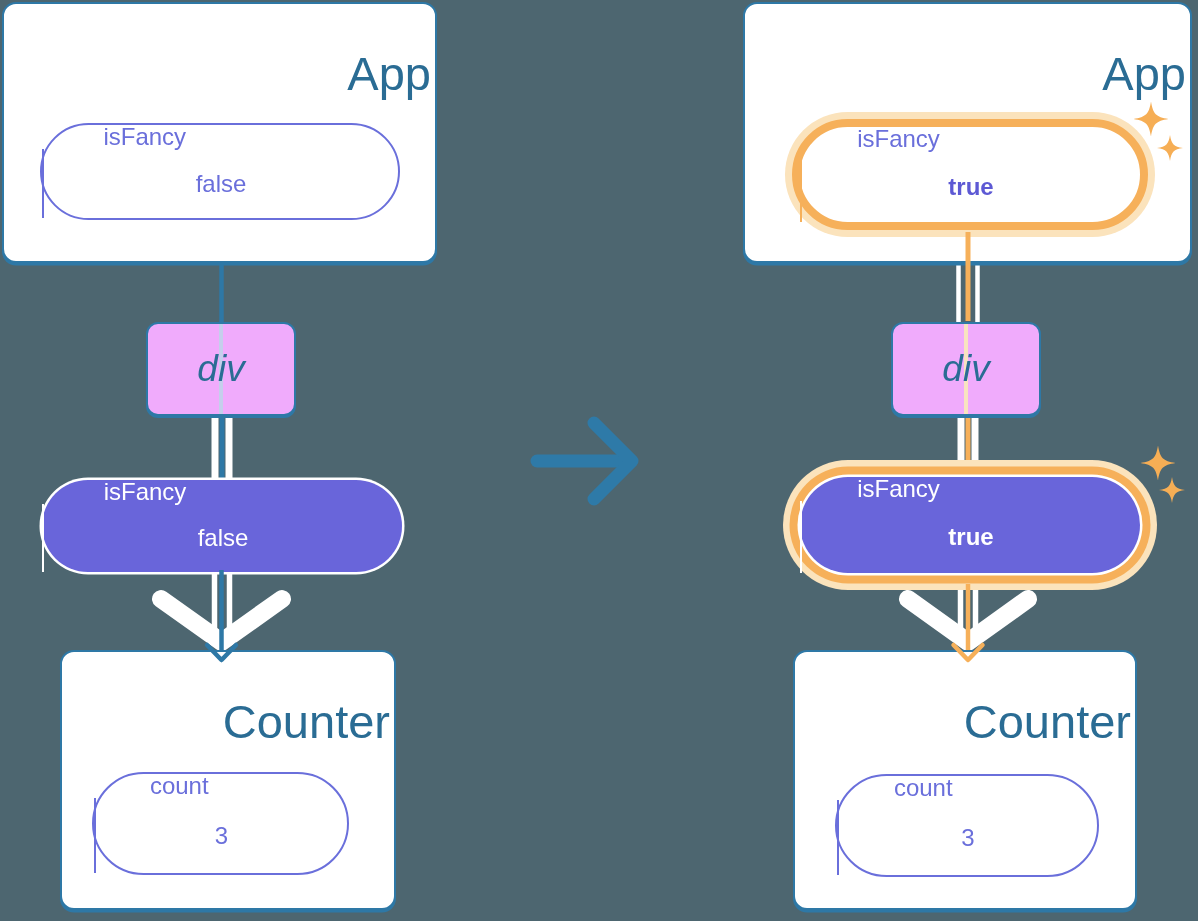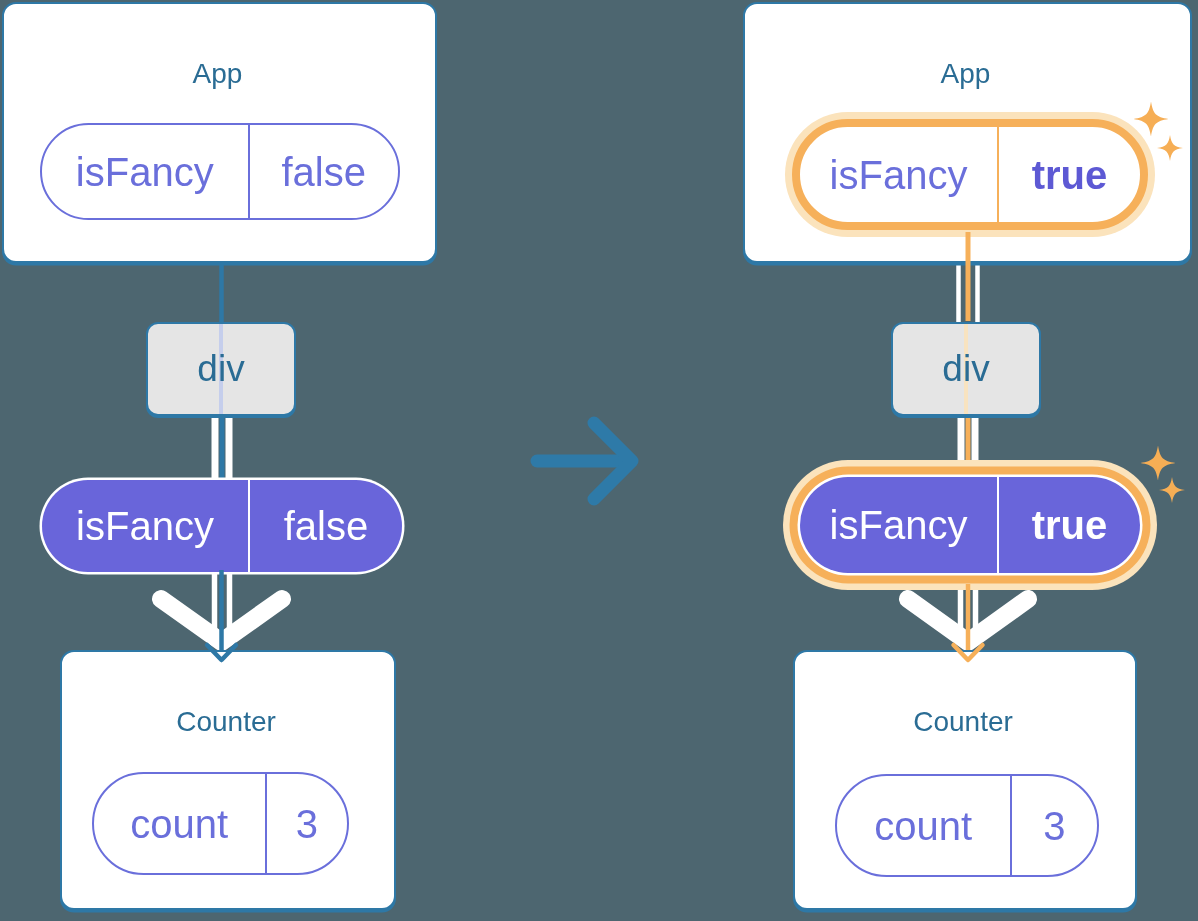--- a/index.html
+++ b/index.html
@@ -29,46 +29,47 @@
     border:2.5px solid var(--stroke);
     box-shadow:0 2.5px 0 var(--stroke);
     border-radius:14px;
   }
   .card.app-before{left:2px;top:2px;width:431px;height:257px;}
   .card.app-after{left:743px;top:2px;width:445px;height:257px;}
   .card.counter-before{left:60px;top:650px;width:332px;height:256px;}
   .card.counter-after{left:793px;top:650px;width:340px;height:256px;}
 
   .card-title{
-    position:absolute;left:0;right:4px;top:47px;text-align:center;
-    font-size:28px;line-height:46px;font-weight:500;color:var(--title);
+    position:absolute;left:0;right:4px;top:47px;text-align:right;
+    font-size:47px;line-height:46px;font-weight:500;color:var(--title);
   }
 
   .div-box{
-    position:absolute;background:#e5e5e5;z-index:2;
+    position:absolute;background:#f0abfc;z-index:2;
     border:2.5px solid var(--stroke);
     box-shadow:0 2px 0 var(--stroke);
     border-radius:12px;
+    font-style:italic;
   }
   .div-box.before{left:146px;top:322px;width:146px;height:90px;}
   .div-box.after{left:891px;top:322px;width:146px;height:90px;}
   .through-line{
     position:absolute;top:0;bottom:0;left:50%;width:4.5px;margin-left:-2.25px;
   }
   .through-line.lav{background:var(--lavender);}
   .through-line.org{background:var(--pale-orange-line);}
   .div-label{
     position:relative;width:100%;height:100%;
     display:flex;align-items:center;justify-content:center;
     font-size:37px;color:var(--title);font-weight:500;
   }
 
   .pill{
     position:absolute;z-index:2;display:flex;align-items:stretch;
-    border-radius:999px;font-size:40px;box-sizing:border-box;
+    border-radius:999px;font-size:24px;box-sizing:border-box;flex-direction:column;
   }
   .pill .seg{display:flex;align-items:center;justify-content:center;line-height:1;}
   .pill .seg.value{border-left-style:solid;border-left-width:2.5px;}
 
   .pill.outline{background:#fff;border:2.5px solid var(--purple);color:var(--purple);}
   .pill.outline .seg.value{border-left-color:var(--purple);}
 
   .pill.app-before{left:40px;top:123px;width:360px;height:97px;}
   .pill.app-before .seg.name{width:205.5px;}
   .pill.app-before .seg.value{flex:1;}

